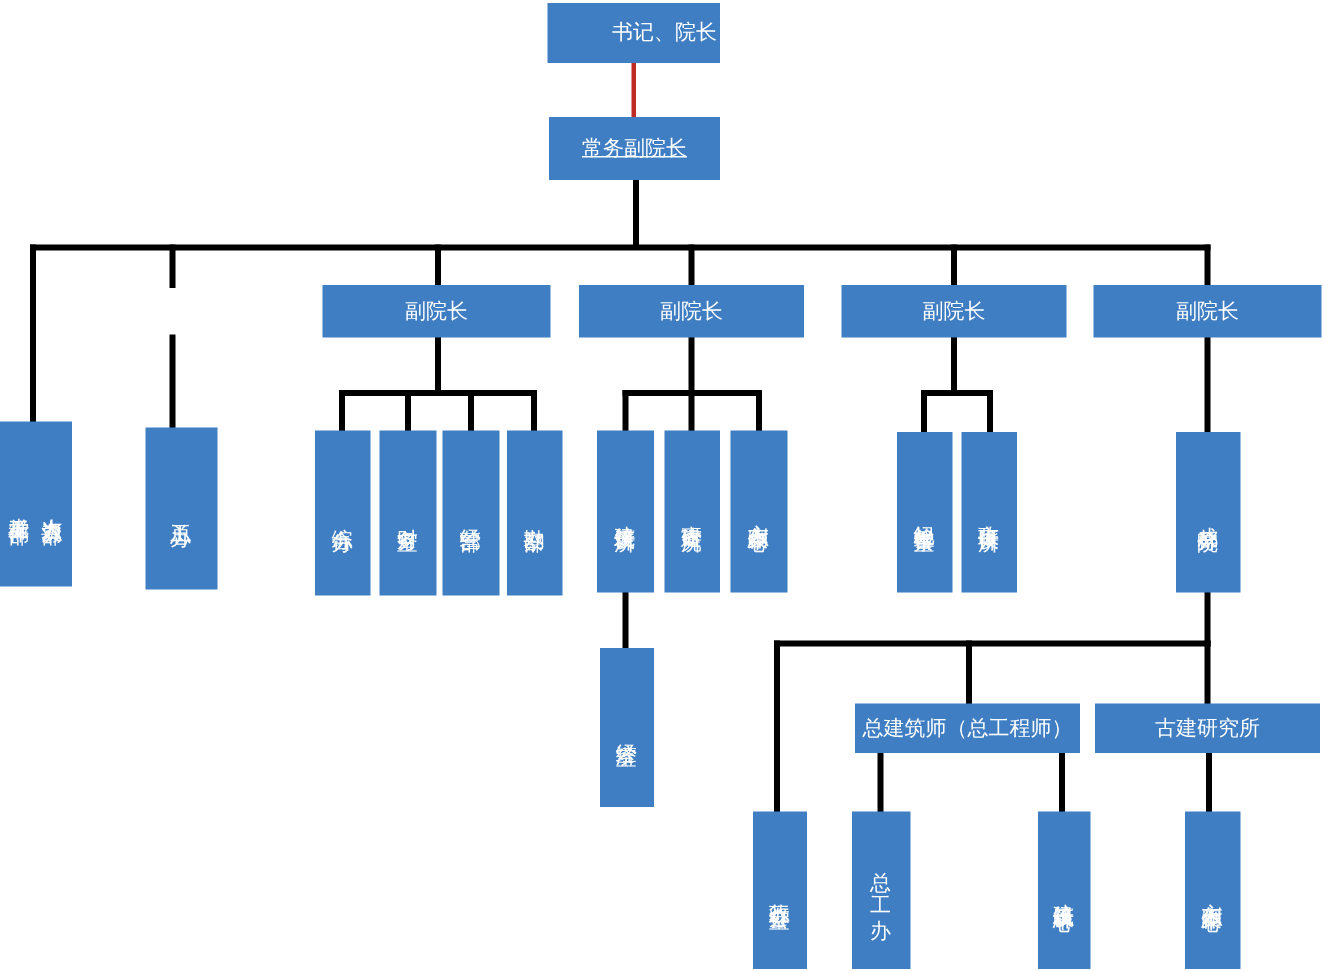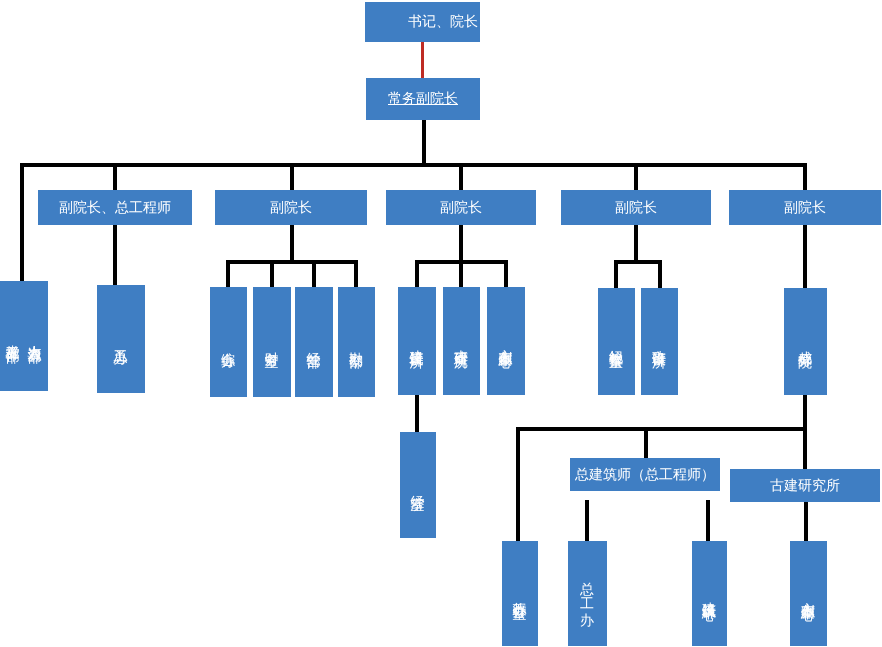--- a/index.html
+++ b/index.html
@@ -66,21 +66,20 @@
   <div class="line" style="left:516px;top:427px;width:4px;height:116px;"></div>
   <div class="line" style="left:644px;top:427px;width:4px;height:44px;"></div>
   <div class="line" style="left:803px;top:427px;width:4px;height:44px;"></div>
   <div class="line" style="left:585px;top:500px;width:4px;height:43px;"></div>
   <div class="line" style="left:706px;top:500px;width:4px;height:43px;"></div>
   <div class="line" style="left:804px;top:500px;width:4px;height:43px;"></div>
 
   <div class="box h" style="left:365px;top:2px;width:115px;height:40px;padding-left:41px;">书记、院长</div>
   <div class="box h" style="left:366px;top:78px;width:114px;height:42px;text-decoration:underline;">常务副院长</div>
 
-  <div class="box h" style="left:38px;top:190px;width:154px;height:35px;">副院长、总工程师</div>
   <div class="box h" style="left:215px;top:190px;width:152px;height:35px;">副院长</div>
   <div class="box h" style="left:386px;top:190px;width:150px;height:35px;">副院长</div>
   <div class="box h" style="left:561px;top:190px;width:150px;height:35px;">副院长</div>
   <div class="box h" style="left:729px;top:190px;width:152px;height:35px;">副院长</div>
 
   <div class="box v" style="left:0px;top:281px;width:48px;height:110px;">人力资源部
 党群工作部</div>
   <div class="box v" style="left:97px;top:285px;width:48px;height:108px;">总工办</div>
 
   <div class="box v" style="left:210px;top:287px;width:37px;height:110px;">综合办</div>
@@ -92,21 +91,21 @@
   <div class="box v" style="left:443px;top:287px;width:37px;height:108px;">古建研究所</div>
   <div class="box v" style="left:487px;top:287px;width:38px;height:108px;">方案创作中心</div>
 
   <div class="box v" style="left:400px;top:432px;width:36px;height:106px;">经济室</div>
 
   <div class="box v" style="left:598px;top:288px;width:37px;height:107px;">纪检督察室</div>
   <div class="box v" style="left:641px;top:288px;width:37px;height:107px;">市政设计所</div>
 
   <div class="box v" style="left:784px;top:288px;width:43px;height:107px;">成都分院</div>
 
-  <div class="box h" style="left:570px;top:458px;width:150px;height:33px;">总建筑师（总工程师）</div>
+  <div class="box h" style="left:570px;top:469px;width:150px;height:33px;">总建筑师（总工程师）</div>
   <div class="box h" style="left:730px;top:469px;width:150px;height:33px;">古建研究所</div>
 
   <div class="box v" style="left:502px;top:541px;width:36px;height:105px;">行政办公室</div>
   <div class="box v spread" style="left:568px;top:541px;width:39px;height:105px;">总工办</div>
   <div class="box v" style="left:692px;top:541px;width:35px;height:105px;">建筑设计中心</div>
   <div class="box v" style="left:790px;top:541px;width:37px;height:105px;">方案创作中心</div>
 
 </div>
 
 </body></html>

